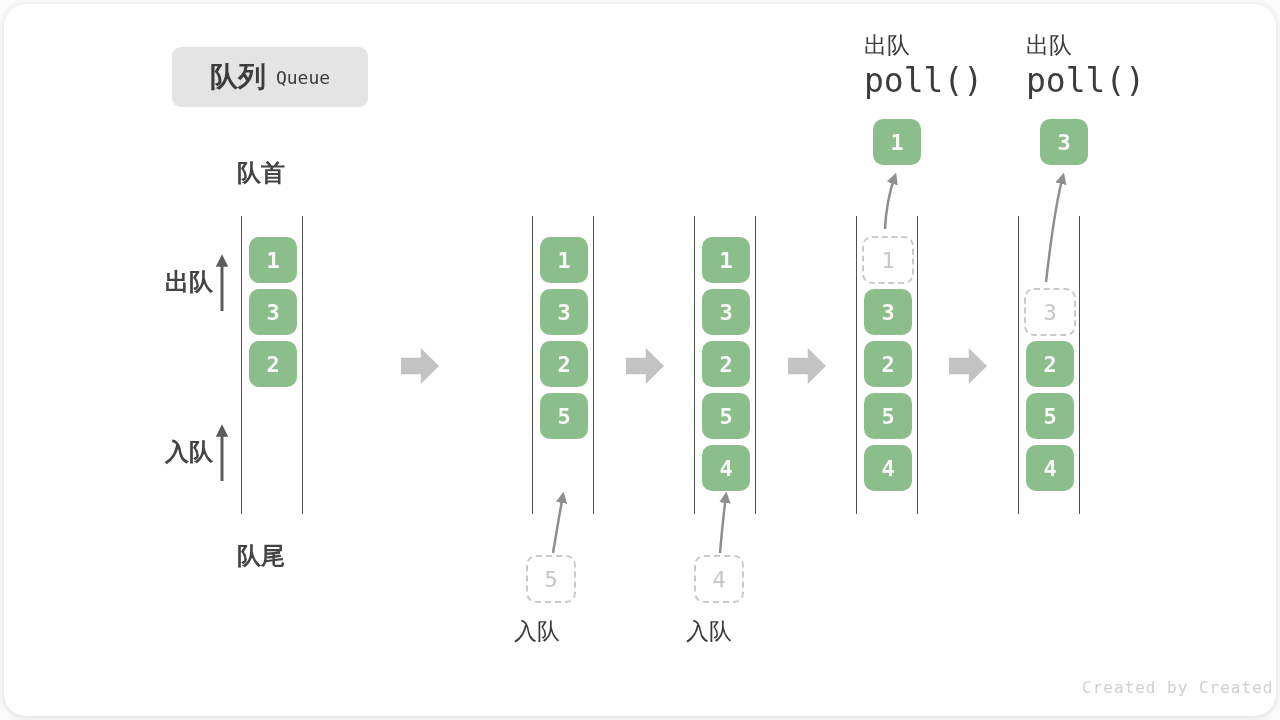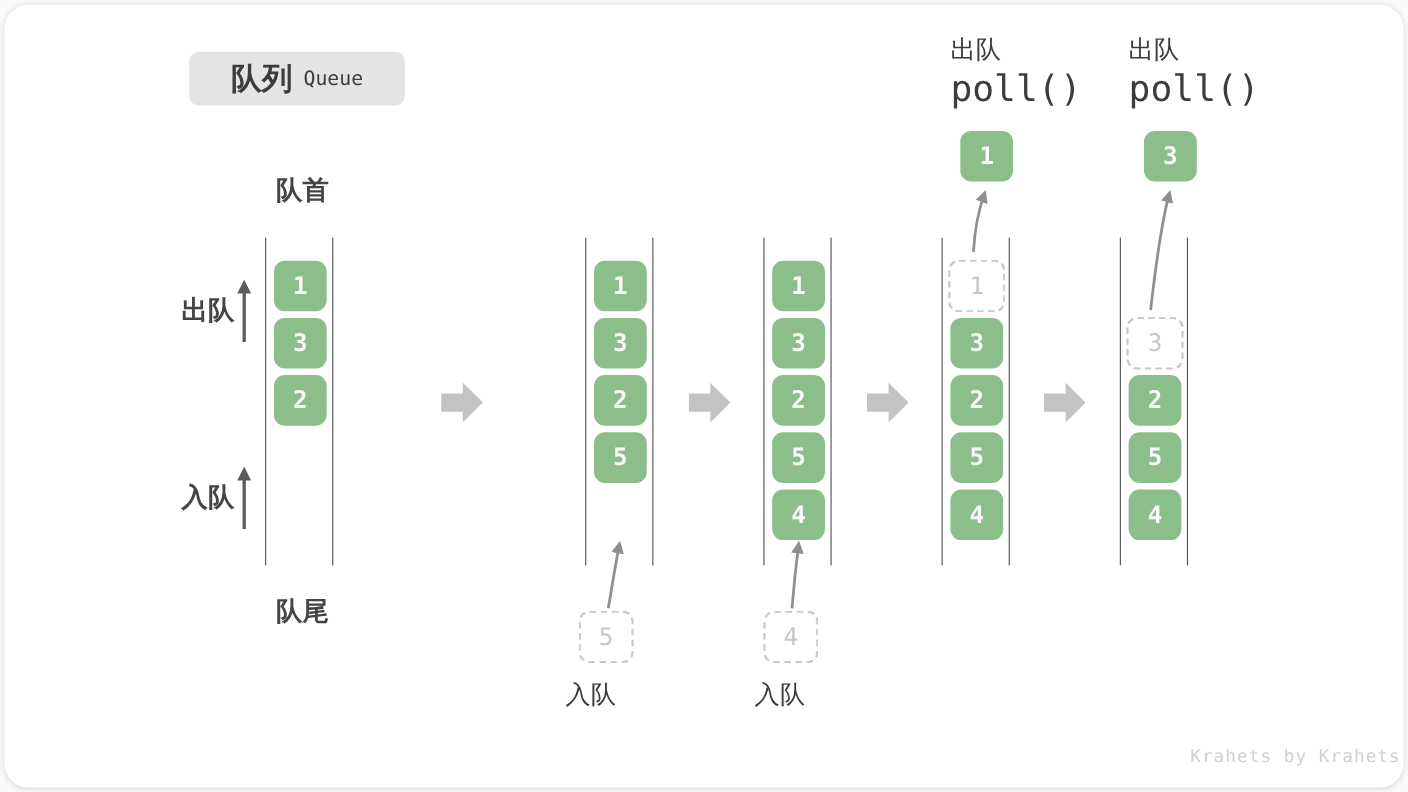--- a/index.html
+++ b/index.html
@@ -7,28 +7,28 @@
     --text-dark:#3C3C3C; --ghost-gray:#C6C6C6; --flow-arrow-gray:#C3C3C3;
     --thin-arrow-gray:#8F8F8F; --watermark-gray:#CFCFCF; --channel-line:#4F4F4F;
   }
   *{margin:0;padding:0;box-sizing:border-box;}
   html,body{width:1280px;height:720px;overflow:hidden;background:#fbfbfb;
     font-family:"Liberation Sans",sans-serif;}
   .canvas{position:absolute;inset:4px;background:#fff;border-radius:22px;
     box-shadow:0 1px 7px rgba(0,0,0,.14);}
   .abs{position:absolute;}
 
-  .title-badge{left:168px;top:43px;width:196px;height:49px;background:var(--badge-bg,#E4E4E4);
+  .title-badge{left:168px;top:43px;width:196px;height:60px;background:var(--badge-bg,#E4E4E4);
     border-radius:9px;display:flex;align-items:center;justify-content:center;gap:10px;
     color:var(--text-dark,#3C3C3C);}
   .t-zh{font-weight:bold;font-size:28px;}
   .t-en{font-family:"DejaVu Sans Mono",monospace;font-size:18px;}
 
   .side-label{font-size:24px;font-weight:bold;color:#444;}
-  .col-cap{width:62px;text-align:right;}
+  .col-cap{width:62px;text-align:left;}
 
   .channel{top:212px;width:62px;height:298px;
     border-left:1px solid var(--channel-line,#4F4F4F);
     border-right:1px solid var(--channel-line,#4F4F4F);}
   .qbox{position:absolute;left:7px;width:48px;height:46px;border-radius:10px;
     background:var(--item-green,#8CBE8C);color:#fafafa;
     font-family:"DejaVu Sans Mono",monospace;font-weight:bold;font-size:22px;
     display:flex;align-items:center;justify-content:center;}
   .s0{top:21px}.s1{top:73px}.s2{top:125px}.s3{top:177px}.s4{top:229px}
   .ghost{background:transparent;border:2px dashed #c9c9c9;color:var(--ghost-gray,#C6C6C6);
@@ -136,14 +136,14 @@
     <div class="qbox s2">2</div>
     <div class="qbox s3">5</div>
     <div class="qbox s4">4</div>
   </div>
 
   <div class="abs barrow" style="left:397px;top:344px;"></div>
   <div class="abs barrow" style="left:622px;top:344px;"></div>
   <div class="abs barrow" style="left:784px;top:344px;"></div>
   <div class="abs barrow" style="left:945px;top:344px;"></div>
 
-  <div class="abs watermark" style="left:1078px;top:674px;">Krahets by Krahets</div>
+  <div class="abs watermark" style="left:1078px;top:674px;">Created by Created</div>
 </div>
 
 </body></html>

